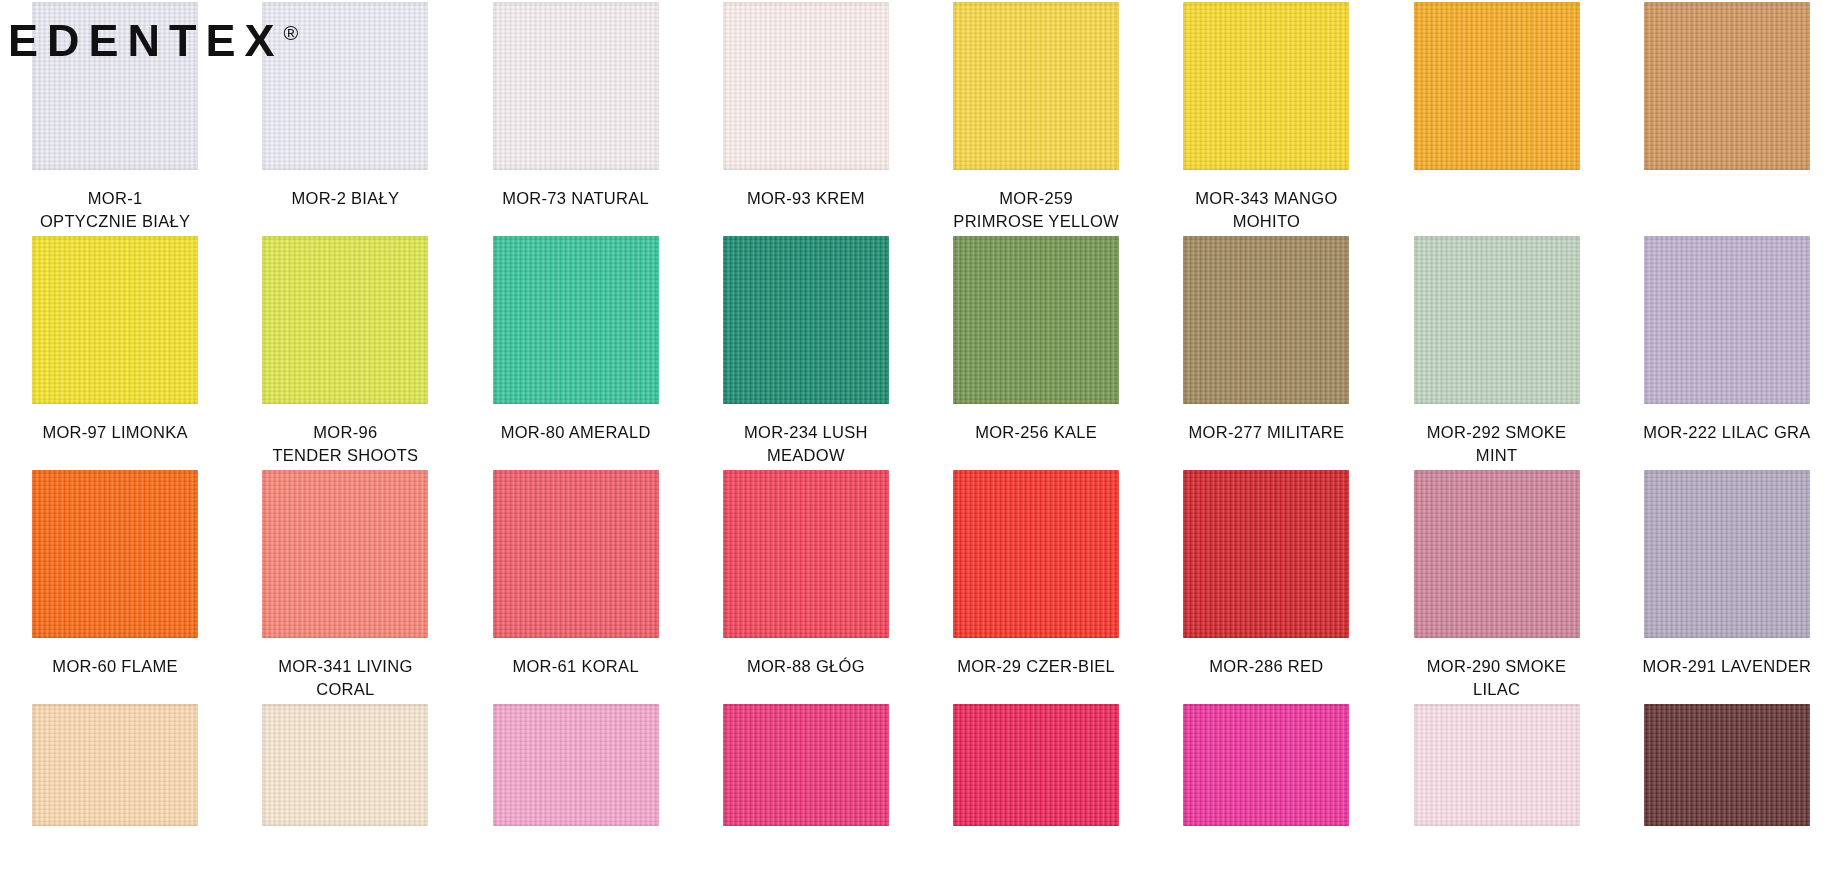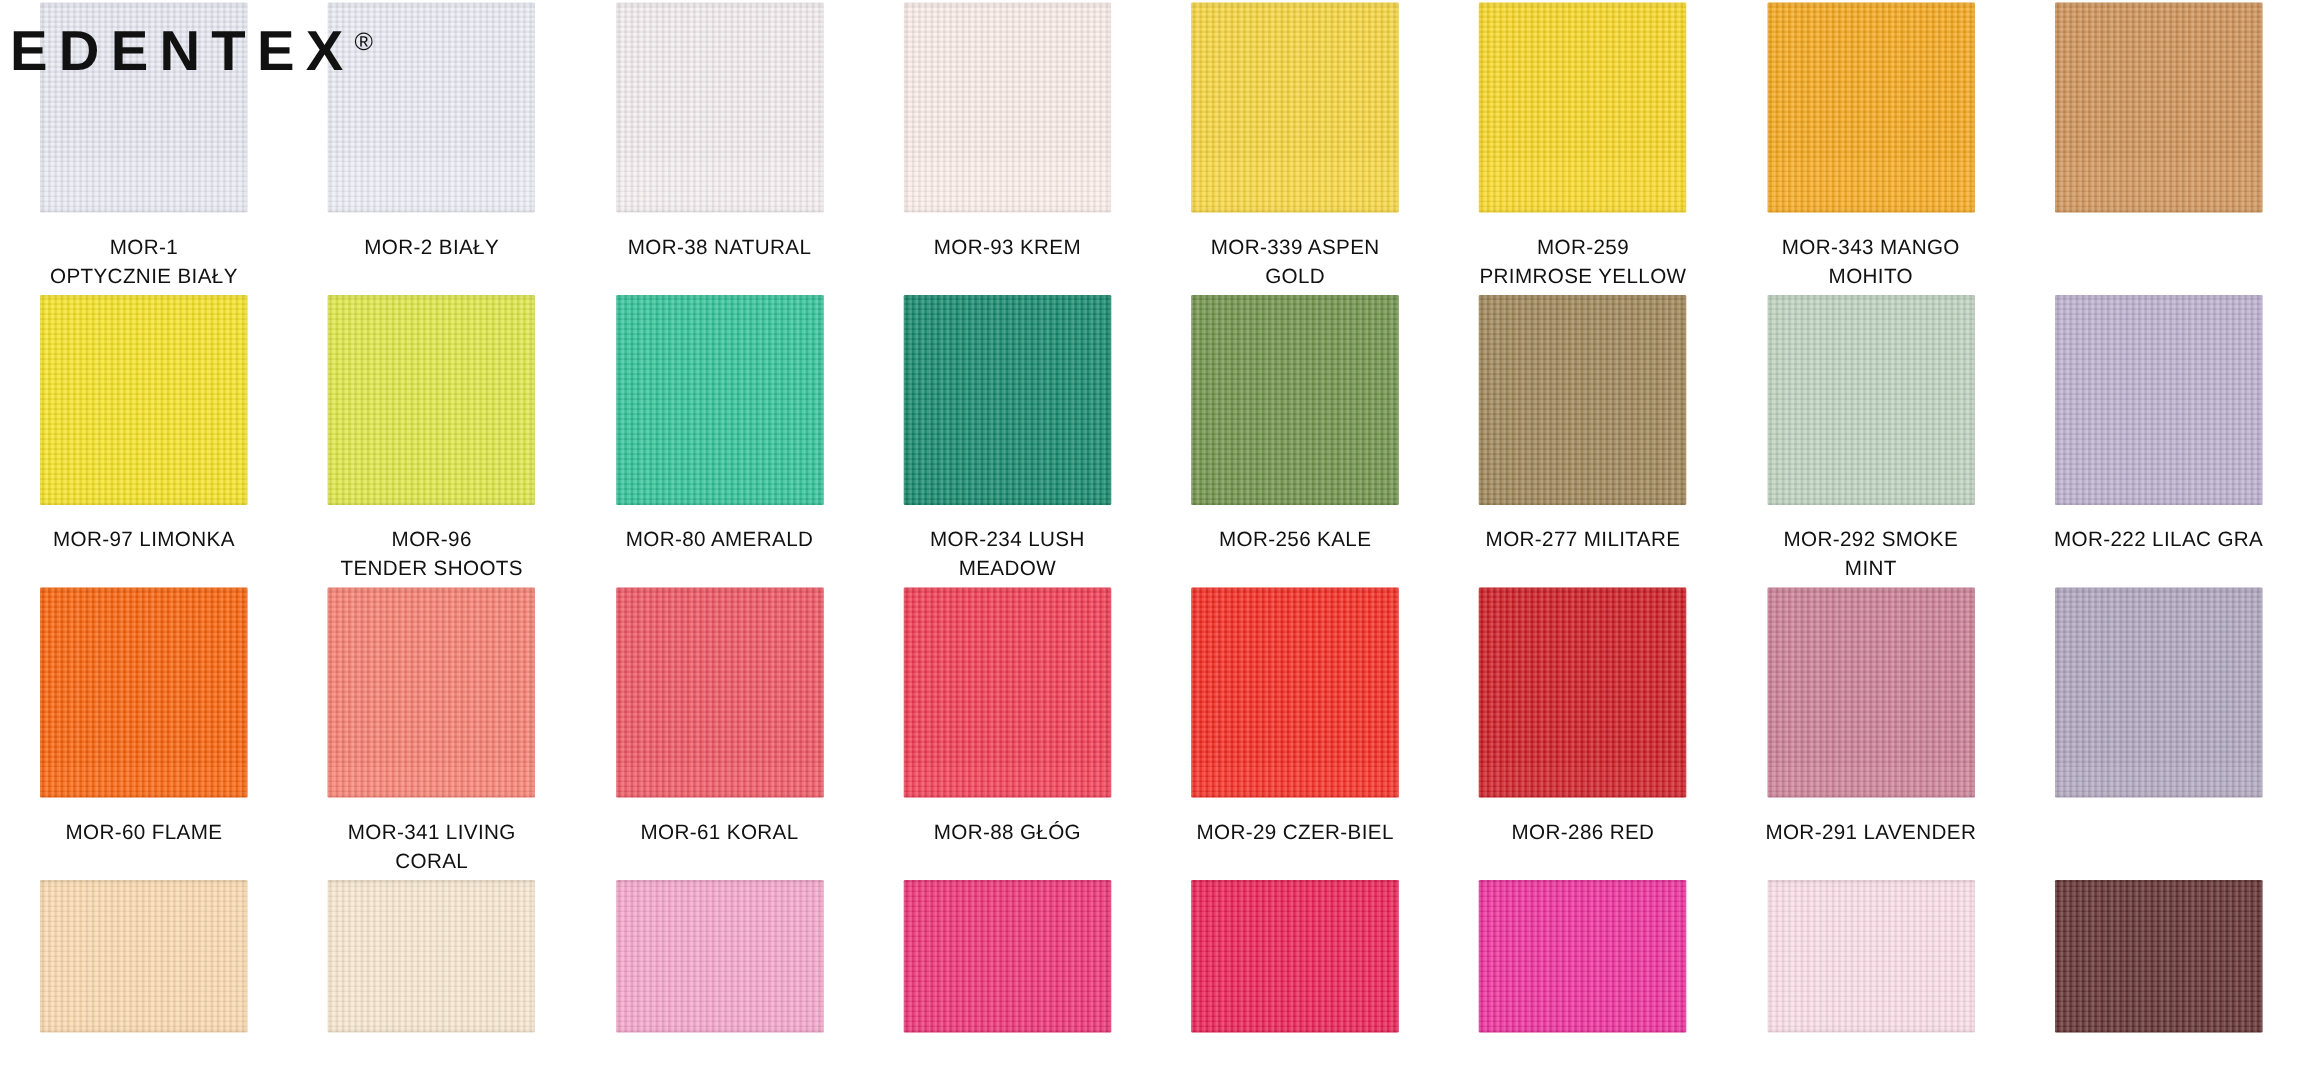--- a/index.html
+++ b/index.html
@@ -188,24 +188,22 @@
     <div class="cell">
         <div class="swatch-wrap">
           <div class="swatch" style="background-color: rgb(207, 146, 87);"></div>
         </div>
       </div>
   </div>
   <div class="label-row">
     <div class="label">MOR-1
 OPTYCZNIE BIAŁY</div>
     <div class="label">MOR-2 BIAŁY</div>
-    <div class="label">MOR-38 NATURAL</div>
+    <div class="label">MOR-73 NATURAL</div>
     <div class="label">MOR-93 KREM</div>
-    <div class="label">MOR-339 ASPEN
-GOLD</div>
     <div class="label">MOR-259
 PRIMROSE YELLOW</div>
     <div class="label">MOR-343 MANGO
 MOHITO</div>
   </div>
 
   <div class="grid">
     <div class="cell">
         <div class="swatch-wrap">
           <div class="swatch" style="background-color: rgb(245, 226, 35);"></div>
@@ -304,20 +302,22 @@
       </div>
   </div>
   <div class="label-row">
     <div class="label">MOR-60 FLAME</div>
     <div class="label">MOR-341 LIVING
 CORAL</div>
     <div class="label">MOR-61 KORAL</div>
     <div class="label">MOR-88 GŁÓG</div>
     <div class="label">MOR-29 CZER-BIEL</div>
     <div class="label">MOR-286 RED</div>
+    <div class="label">MOR-290 SMOKE
+LILAC</div>
     <div class="label">MOR-291 LAVENDER</div>
   </div>
 
   <div class="grid">
     <div class="cell">
         <div class="swatch-wrap cut">
           <div class="swatch cut" style="background-color: rgb(250, 217, 174);"></div>
         </div>
       </div>
     <div class="cell">

